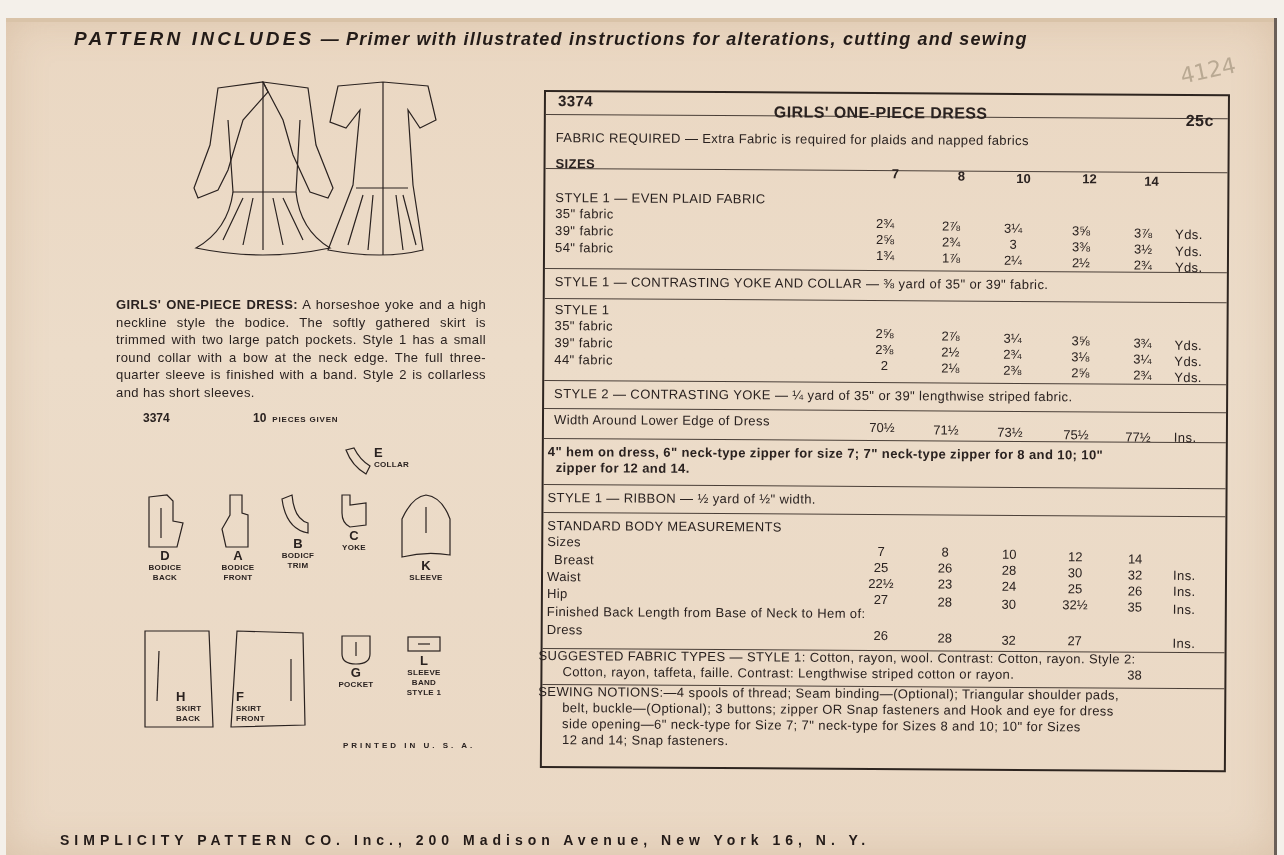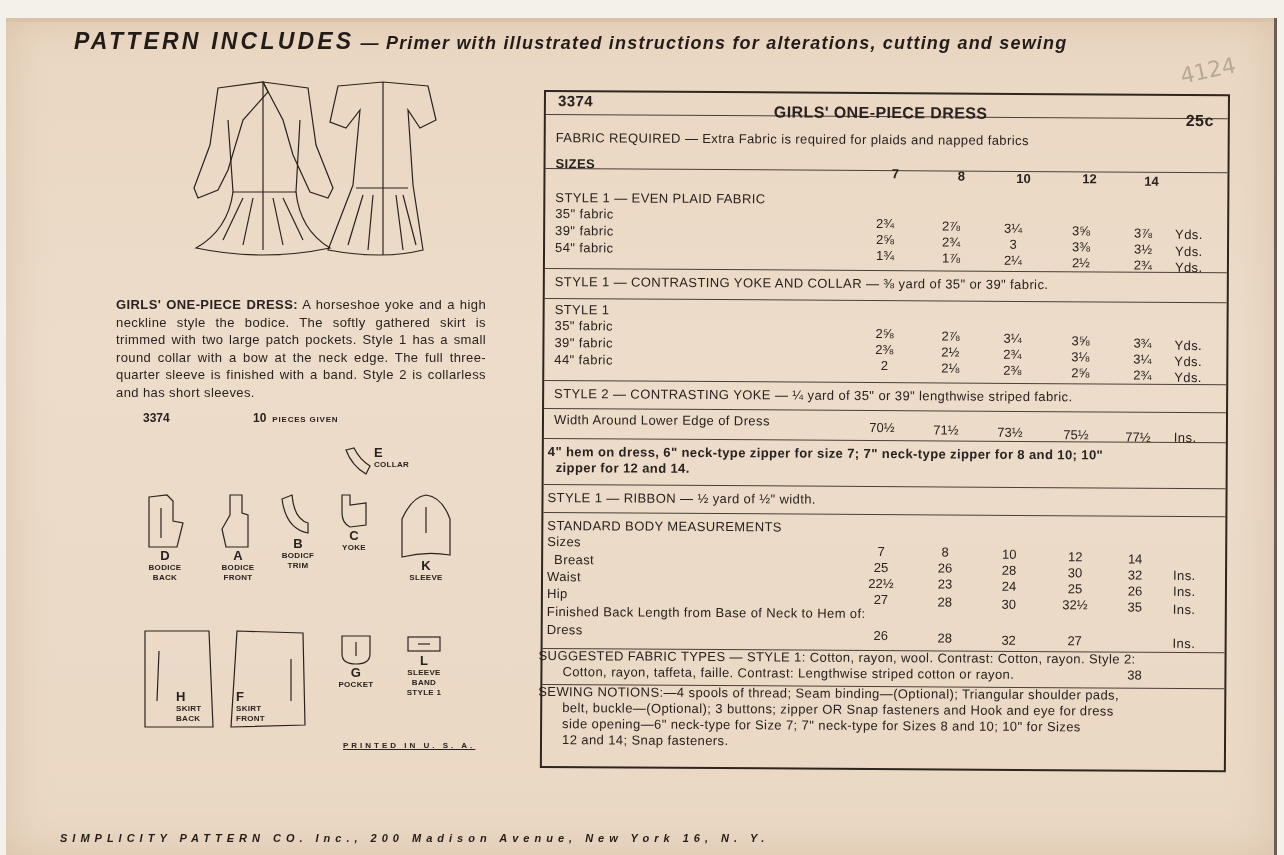--- a/index.html
+++ b/index.html
@@ -14,41 +14,41 @@
     background:linear-gradient(180deg,#ead7c2 0%,#ecdcc9 40%,#ead8c4 100%);
     border-right:3px solid #6a5f58;
     box-shadow: inset 0 0 40px rgba(170,130,90,0.25);
   }
   .fold-top { position:absolute; left:6px; top:18px; width:1268px; height:4px; background:#d9c3a8; }
   .top-heading {
     position:absolute; left:74px; top:28px;
     font-size:18px; font-weight:bold; font-style:italic; letter-spacing:1.2px;
     white-space:nowrap; color:#231b18;
   }
-  .top-heading .big { font-size:23px; letter-spacing:3.2px; }
+  .top-heading .big { font-size:19px; letter-spacing:3.2px; }
   .bottom-heading {
-    position:absolute; left:60px; top:832px; font-size:11px; font-weight:bold;
-    font-style:italic; letter-spacing:5px; white-space:nowrap; color:#231b18;
+    position:absolute; left:60px; top:832px; font-size:14px; font-weight:bold;
+    letter-spacing:5px; white-space:nowrap; color:#231b18;
   }
   .pencil { position:absolute; left:1180px; top:58px; font-size:22px; color:#b9a993; transform:rotate(-12deg); font-family:"DejaVu Sans", sans-serif; }
 
   
   .illus { position:absolute; left:188px; top:80px; }
   .desc {
     position:absolute; left:116px; top:296px; width:370px;
     font-size:13px; line-height:17.5px; text-align:justify; letter-spacing:0.4px;
   }
   .desc b { font-weight:bold; }
   .pieces-line { position:absolute; left:143px; top:411px; font-size:12px; font-weight:bold; white-space:nowrap; }
   .pieces-line .count { position:absolute; left:110px;text-align:center; }
   .pieces-line .count small { font-size:8px; letter-spacing:0.8px; margin-left:6px; }
   .piece { position:absolute; text-align:center; font-weight:bold; font-size:8px; line-height:10px; letter-spacing:0.3px; }
   .piece .letter { font-size:13px; line-height:14px; display:block; }
   .piece svg { display:block; margin:0 auto; }
-  .printed { position:absolute; left:343px; top:741px; font-size:8px; font-weight:bold; letter-spacing:3px; white-space:nowrap;text-decoration:underline; }
+  .printed { position:absolute; left:343px; top:741px; font-size:8px; font-weight:bold; letter-spacing:3px; white-space:nowrap; }
 
   
   .box {
     position:absolute; left:544px; top:90px; width:682px; height:674px;
     border-top:2px solid #2e2520; border-left:2px solid #2e2520; border-right:2px solid #2e2520; border-bottom:2px solid #2e2520;
     transform:rotate(0.35deg); transform-origin:0 0;
   }
   .row { position:absolute; left:0; right:0; border-bottom:1px solid #4a3f38; }
   .t { position:absolute; white-space:nowrap; font-size:13px; letter-spacing:0.4px; }
   .b { font-weight:bold; }

